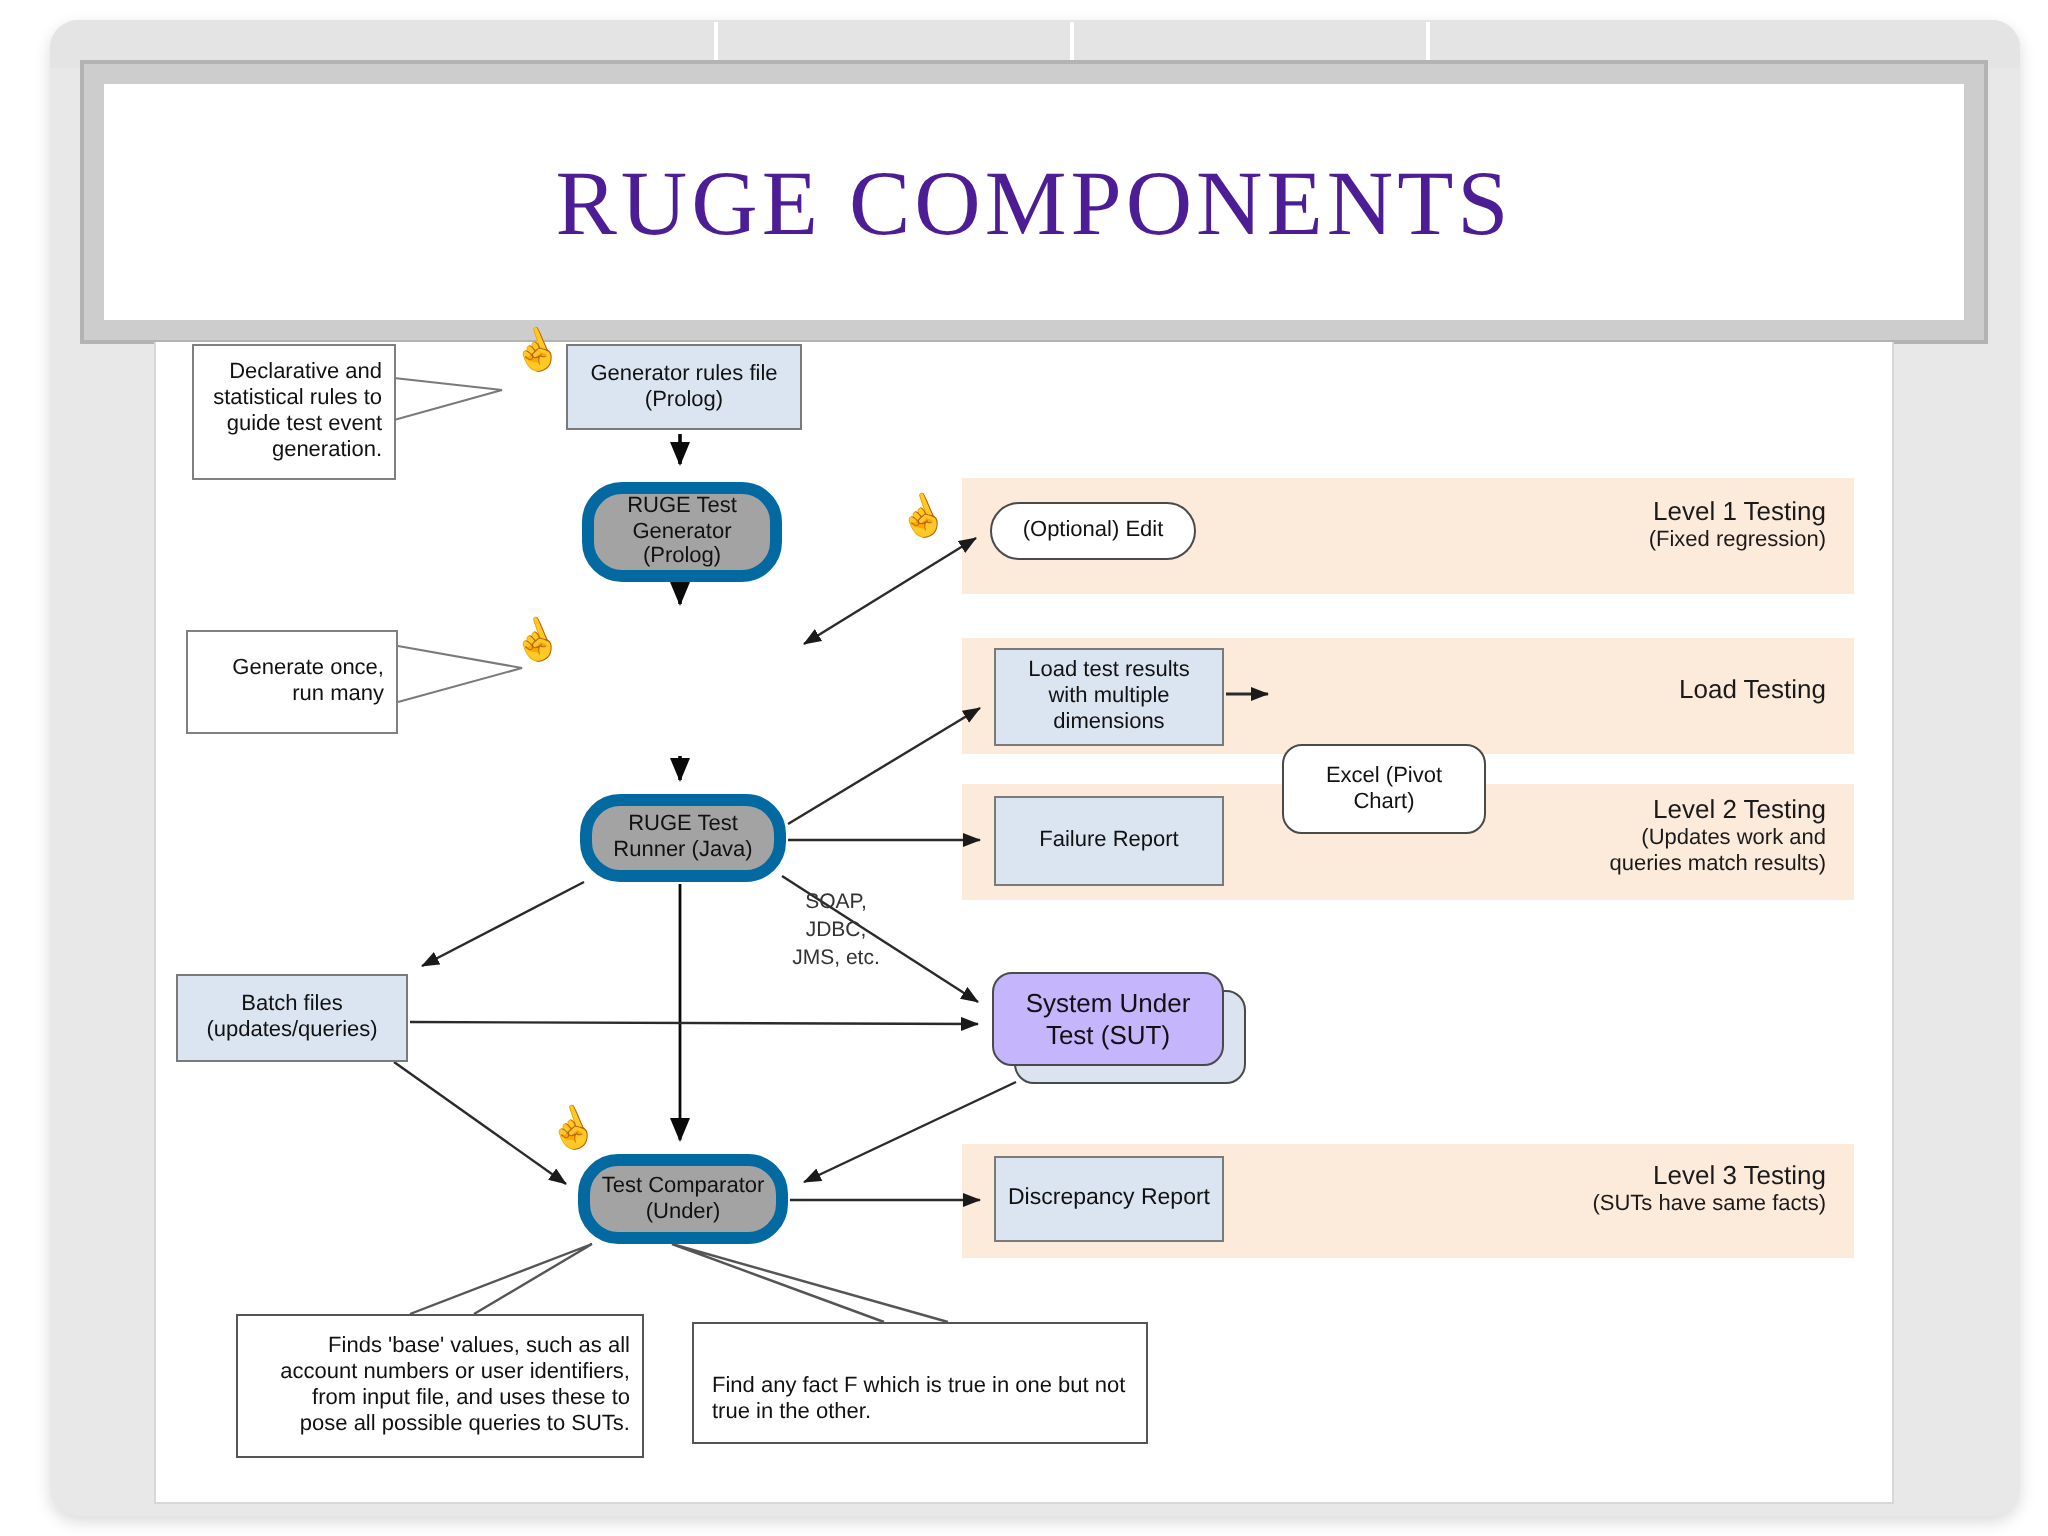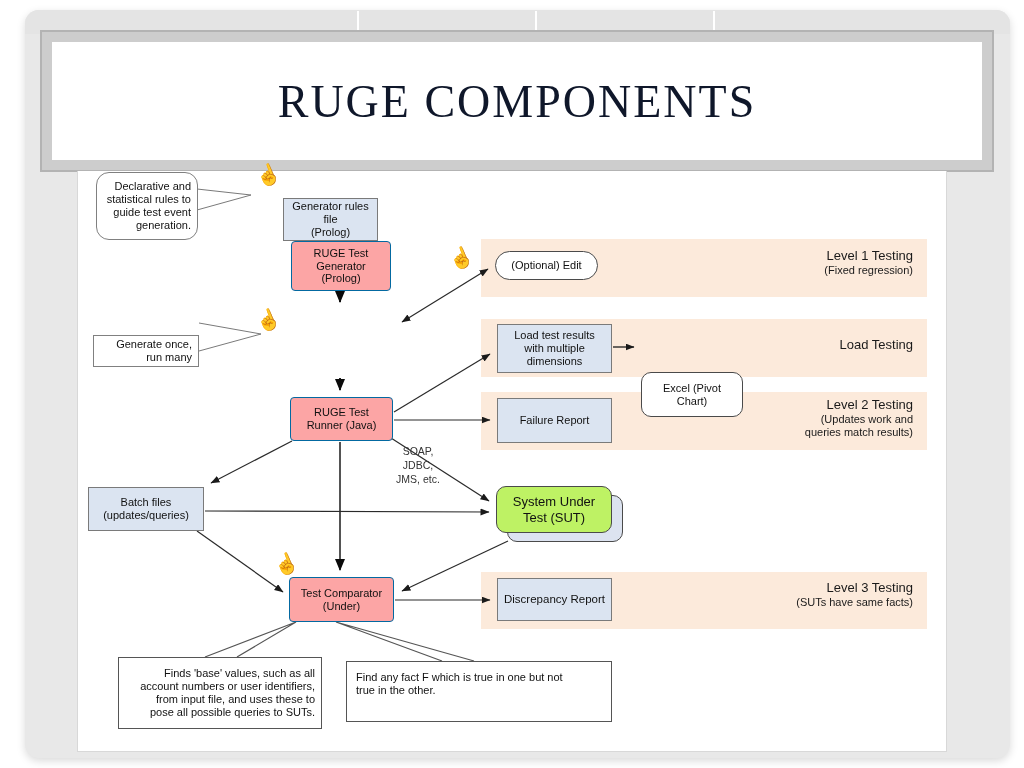--- a/index.html
+++ b/index.html
@@ -10,41 +10,41 @@
   .slide-card{position:absolute;left:25px;top:10px;width:985px;height:748px;
               background:#e8e8e8;border-radius:14px;box-shadow:0 3px 8px rgba(0,0,0,.15);}
   .tab-strip{position:absolute;left:25px;top:10px;width:985px;height:24px;
              background:#e4e4e4;border-radius:14px 14px 0 0;}
   .tab-divider{position:absolute;top:11px;width:2px;height:22px;background:#ffffff;}
 
   .title-box{position:absolute;left:40px;top:30px;width:954px;height:142px;box-sizing:border-box;
              background:#ffffff;border:2px solid #b3b3b3;box-shadow:inset 0 0 0 10px #cdcdcd;
              display:flex;align-items:center;justify-content:center;}
   .page-title{font-family:"Liberation Serif", serif;font-size:46px;letter-spacing:2px;
-              color:#0f172a;white-space:nowrap;}
+              color:#4c1d95;white-space:nowrap;}
 
   .content-area{position:absolute;left:77px;top:171px;width:870px;height:581px;
                 background:#ffffff;border:1px solid #d8d8d8;border-top:none;box-sizing:border-box;}
 
   
   .band{position:absolute;left:481px;width:446px;background:#fceadb;z-index:1;}
 
   .band-label{position:absolute;right:111px;z-index:1;text-align:right;color:#1a1a1a;}
   .lvl-title{font-size:13px;line-height:1.2;}
   .lvl-sub{font-size:11px;line-height:1.25;white-space:pre-line;}
 
   
   svg.connectors{position:absolute;left:0;top:0;z-index:2;pointer-events:none;}
 
   
   .box{position:absolute;box-sizing:border-box;z-index:3;display:flex;align-items:center;
        justify-content:center;text-align:center;font-size:11px;line-height:1.18;
        color:#111;white-space:pre-line;}
   .lav{background:#dbe4f1;border:1px solid #7a7a7a;}
-  .grn{background:#fca5a5;border:1px solid #0369a1;border-radius:4px;}
+  .grn{background:#a3a3a3;border:6px solid #0369a1;border-radius:20px;}
   .whi{background:#ffffff;border:1px solid #808080;}
   .dark{background:#ffffff;border:1.5px solid #4a4a4a;}
   .r10{border-radius:10px;}
   .pill{border-radius:15px;}
   .ralign{justify-content:flex-end;text-align:right;padding-right:6px;}
   .lalign{justify-content:flex-start;text-align:left;padding-left:9px;}
   .note{border:1.5px solid #555555;background:#ffffff;}
   .plain-label{position:absolute;z-index:3;font-size:10.5px;line-height:1.35;color:#333;
                text-align:center;white-space:pre-line;}
 
@@ -115,33 +115,33 @@
     <line x1="613" y1="347" x2="634" y2="347" stroke="#2a2a2a" stroke-width="1.4" marker-end="url(#mA)"></line>
     <line x1="394" y1="420" x2="490" y2="420" stroke="#2a2a2a" stroke-width="1.2" marker-end="url(#mA)"></line>
     <line x1="292" y1="441" x2="211" y2="483" stroke="#2a2a2a" stroke-width="1.2" marker-end="url(#mA)"></line>
     <line x1="391" y1="438" x2="489" y2="501" stroke="#2a2a2a" stroke-width="1.2" marker-end="url(#mA)"></line>
     <line x1="205" y1="511" x2="489" y2="512" stroke="#2a2a2a" stroke-width="1.2" marker-end="url(#mA)"></line>
     <line x1="197" y1="531" x2="283" y2="592" stroke="#2a2a2a" stroke-width="1.2" marker-end="url(#mA)"></line>
     <line x1="508" y1="541" x2="402" y2="591" stroke="#2a2a2a" stroke-width="1.2" marker-end="url(#mA)"></line>
     <line x1="395" y1="600" x2="490" y2="600" stroke="#2a2a2a" stroke-width="1.2" marker-end="url(#mA)"></line>
   </svg>
 
-  <div class="box whi ralign" style="left:96px;top:172px;width:102px;height:68px;border-radius:13px;">Declarative and
+  <div class="box whi ralign" style="left:96px;top:172px;width:102px;height:68px;">Declarative and
 statistical rules to
 guide test event
 generation.</div>
 
-  <div class="box lav" style="left:283px;top:172px;width:95px;height:43px;margin-top:26px;">Generator rules file
+  <div class="box lav" style="left:283px;top:172px;width:118px;height:43px;">Generator rules file
 (Prolog)</div>
 
   <div class="box grn" style="left:291px;top:241px;width:100px;height:50px;">RUGE Test
 Generator
 (Prolog)</div>
 
-  <div class="box whi ralign" style="left:93px;top:315px;width:106px;height:32px;margin-top:20px;">Generate once,
+  <div class="box whi ralign" style="left:93px;top:315px;width:106px;height:52px;">Generate once,
 run many</div>
 
 
   <div class="box grn" style="left:290px;top:397px;width:103px;height:44px;">RUGE Test
 Runner (Java)</div>
 
   <div class="box dark pill" style="left:495px;top:251px;width:103px;height:29px;">(Optional) Edit</div>
 
   <div class="box lav" style="left:497px;top:324px;width:115px;height:49px;">Load test results
 with multiple
@@ -153,34 +153,34 @@
   <div class="box lav" style="left:497px;top:398px;width:115px;height:45px;">Failure Report</div>
 
   <div class="plain-label" style="left:393px;top:444px;width:50px;">SOAP,
 JDBC,
 JMS, etc.</div>
 
   <div class="box lav" style="left:88px;top:487px;width:116px;height:44px;">Batch files
 (updates/queries)</div>
 
   <div class="box r10" style="left:507px;top:495px;width:116px;height:47px;background:#dce3f0;border:1.5px solid #4a4a4a;"></div>
-  <div class="box r10" style="left:496px;top:486px;width:116px;height:47px;background:#bef264;border:1.5px solid #4a4a4a;font-size:13px;">System Under
+  <div class="box r10" style="left:496px;top:486px;width:116px;height:47px;background:#c4b5fd;border:1.5px solid #4a4a4a;font-size:13px;">System Under
 Test (SUT)</div>
 
   <div class="box grn" style="left:289px;top:577px;width:105px;height:45px;">Test Comparator
 (Under)</div>
 
   <div class="box lav" style="left:497px;top:578px;width:115px;height:43px;font-size:11.5px;">Discrepancy Report</div>
 
   <div class="box note ralign" style="left:118px;top:657px;width:204px;height:72px;">Finds 'base' values, such as all
 account numbers or user identifiers,
 from input file, and uses these to
 pose all possible queries to SUTs.</div>
 
-  <div class="box note lalign" style="left:346px;top:661px;width:266px;height:61px;align-items:flex-start;padding-top:9px;">Find any fact F which is true in one but not
+  <div class="box note lalign" style="left:346px;top:661px;width:228px;height:61px;align-items:flex-start;padding-top:25px;">Find any fact F which is true in one but not
 true in the other.</div>
 
   <span class="hand-cursor" style="left:256px;top:163px;">☝</span>
   <span class="hand-cursor" style="left:256px;top:308px;">☝</span>
   <span class="hand-cursor" style="left:449px;top:246px;">☝</span>
   <span class="hand-cursor" style="left:274px;top:552px;">☝</span>
 
 </div>
 
 </body></html>

